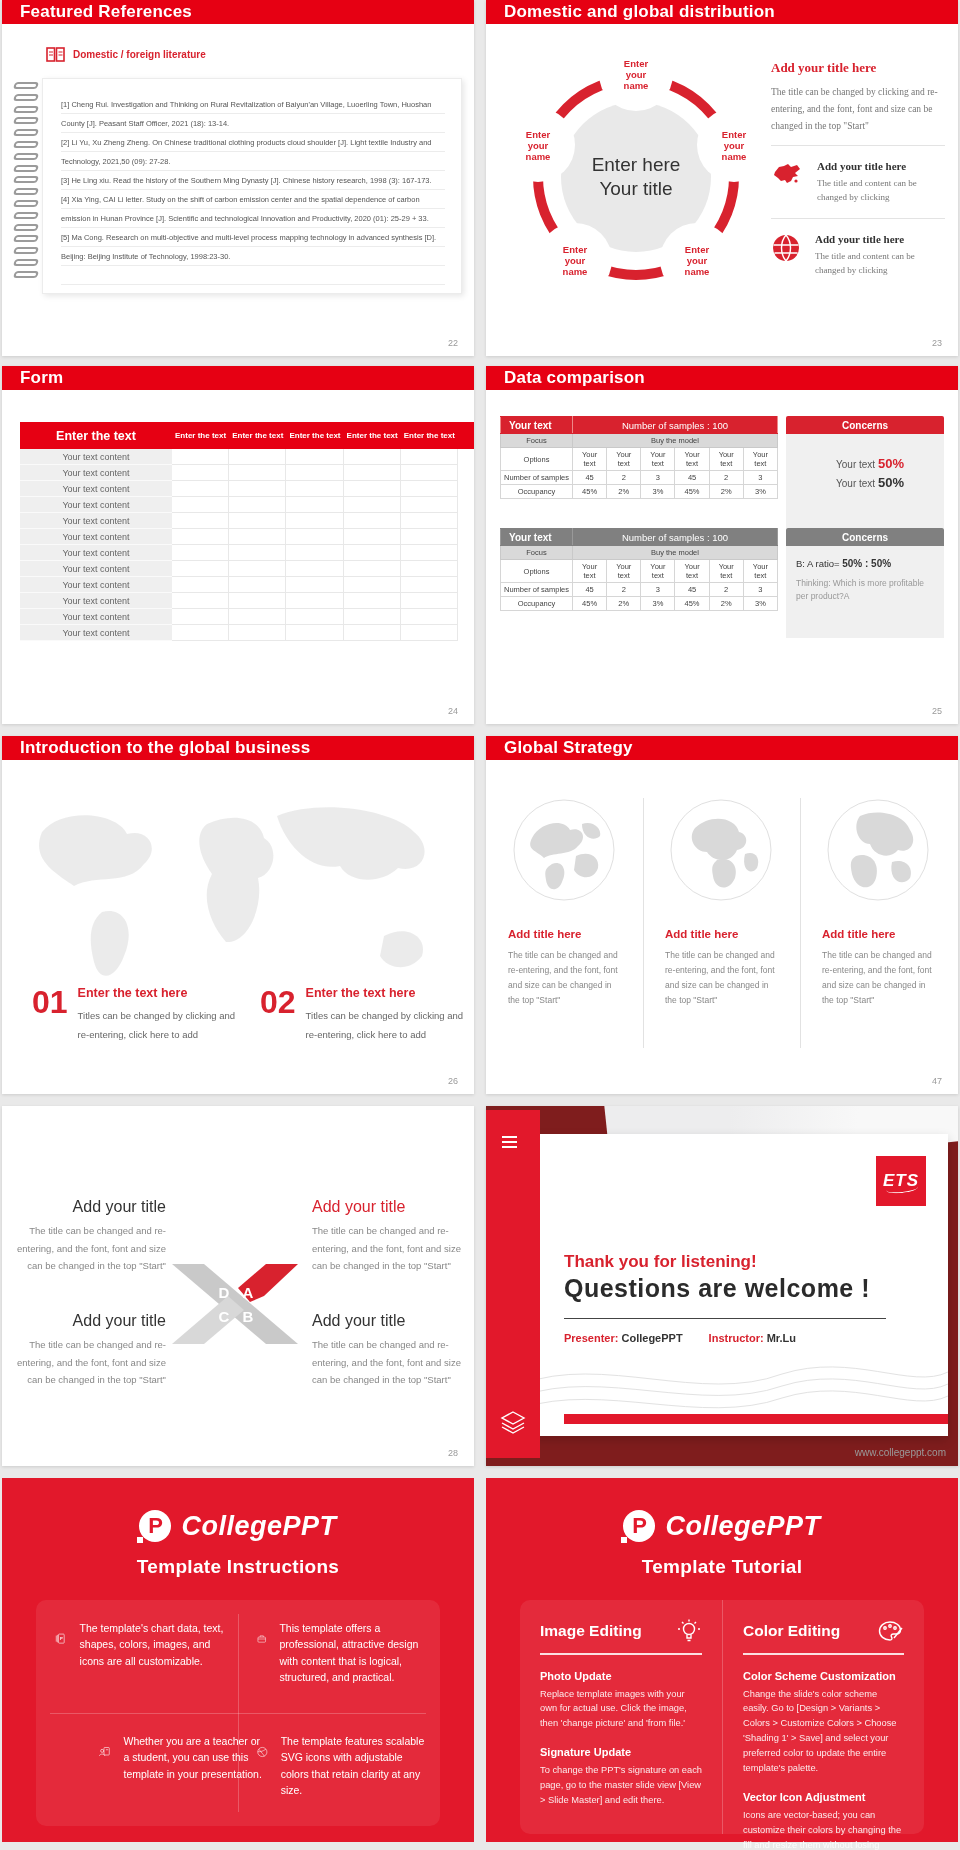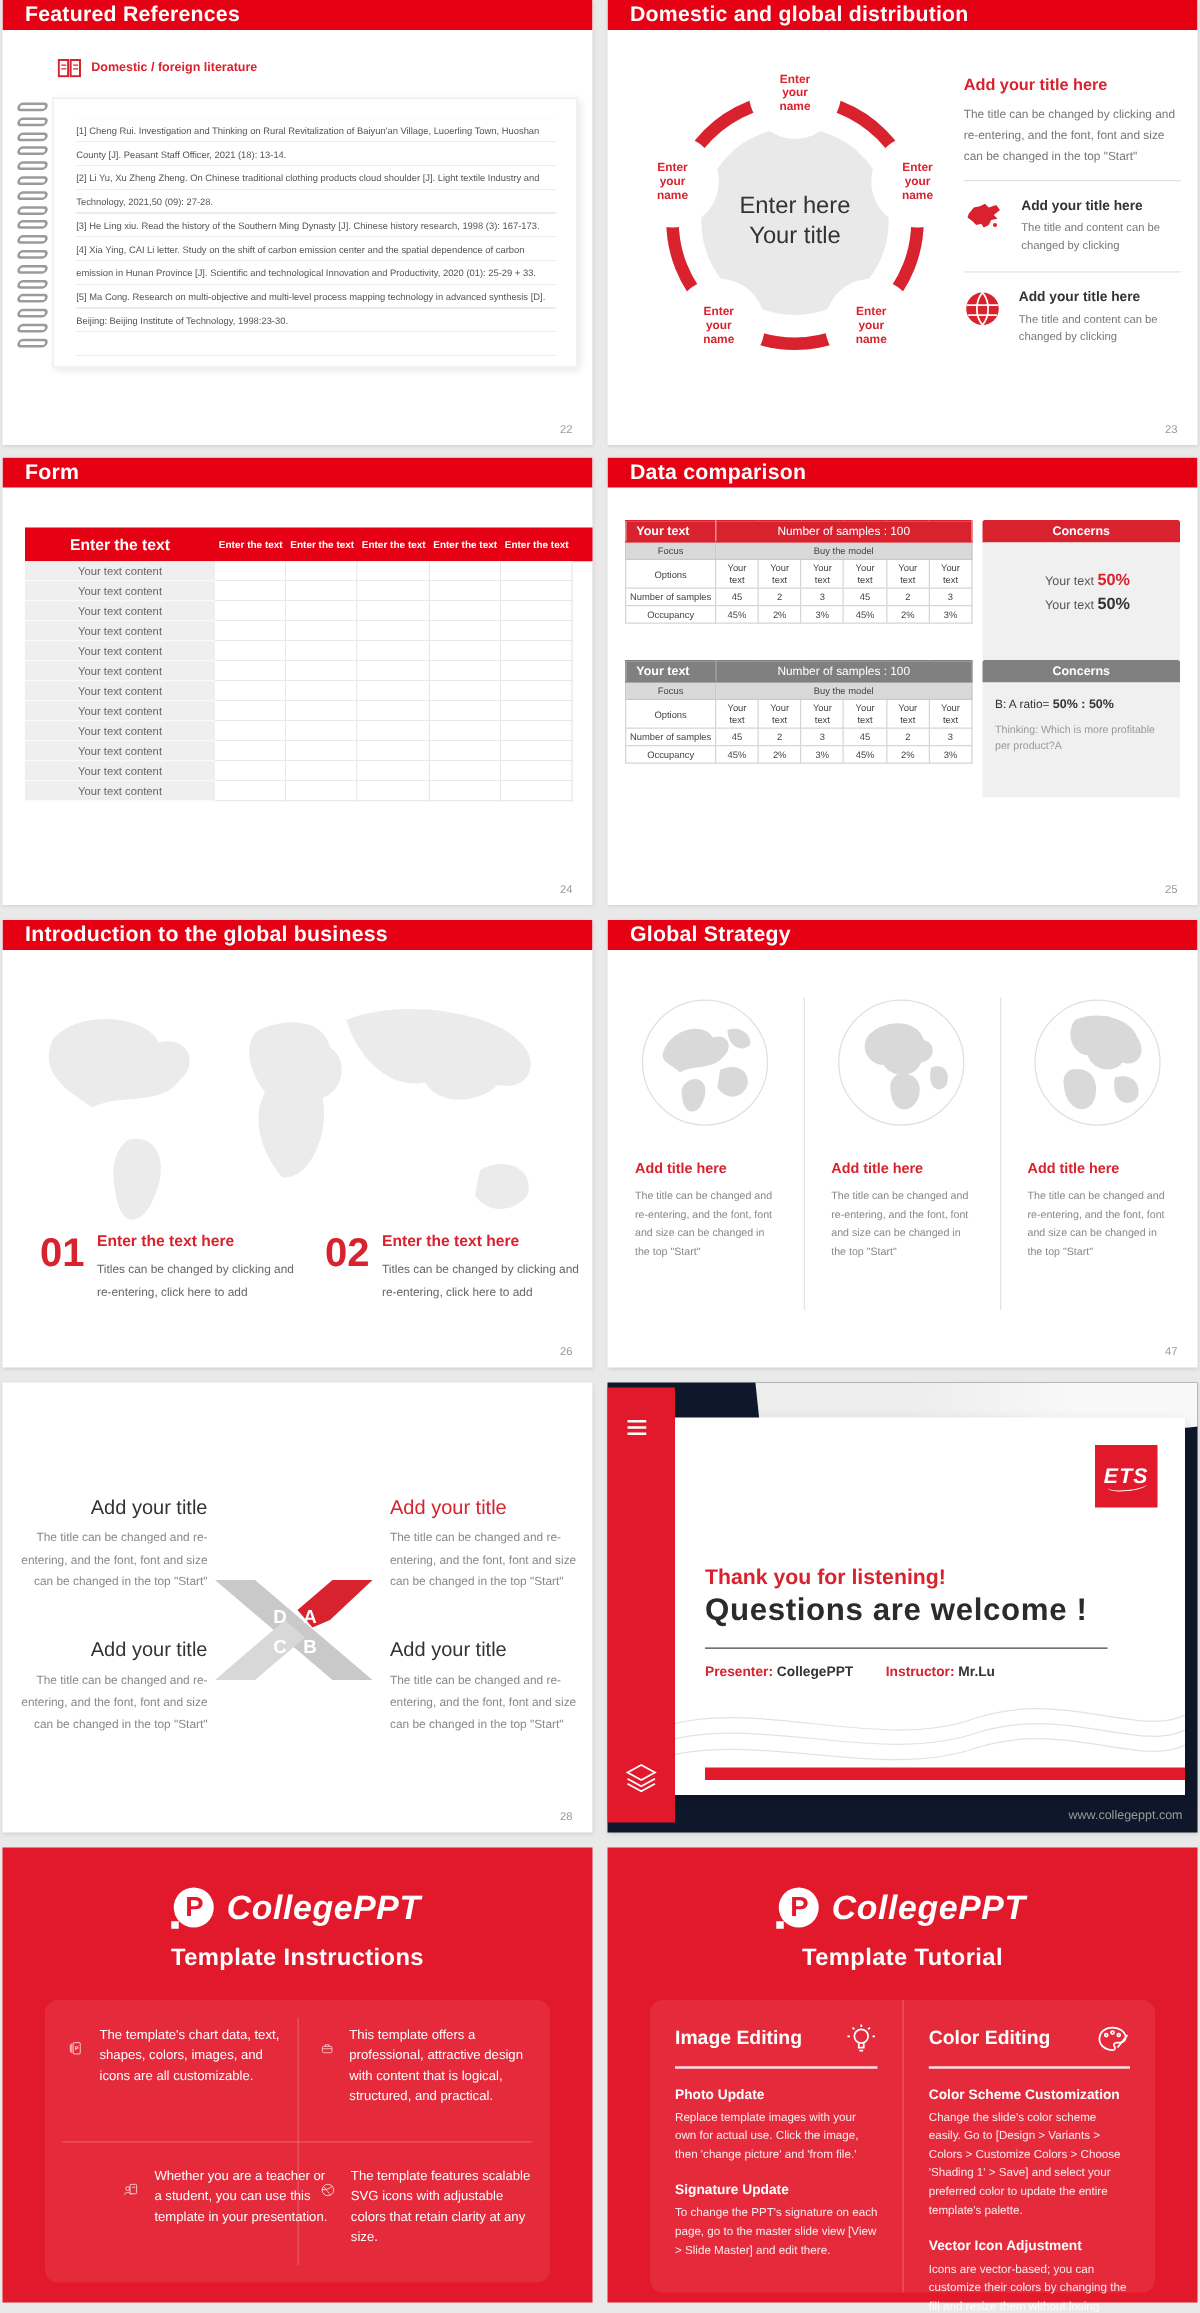--- a/index.html
+++ b/index.html
@@ -18,21 +18,21 @@
     background:repeating-linear-gradient(to bottom, transparent 0 18px, #ececec 18px 19px); }
   .reftext p { margin:0; }
 
   
   .diagram { position:absolute; left:25px; top:52px; width:250px; height:250px; }
   .ring { position:absolute; left:22px; top:22px; width:206px; height:206px; border-radius:50%; border:10px solid #d8222e; }
   .ccenter { position:absolute; left:50px; top:50px; width:150px; height:150px; border-radius:50%; background:#e9e9e9; display:flex; flex-direction:column; justify-content:center; align-items:center; font-size:19px; color:#333; line-height:24px; }
   .node { position:absolute; width:74px; height:74px; border-radius:50%; background:#fff; display:flex; align-items:center; justify-content:center; text-align:center; color:#d8222e; font-weight:bold; font-size:9.5px; line-height:11px; }
   .node span { width:40px; }
   .n1{left:88px;top:-15px;} .n2{left:-10px;top:56px;} .n3{left:186px;top:56px;} .n4{left:27px;top:171px;} .n5{left:149px;top:171px;}
-  .dcol { position:absolute; left:285px; top:60px; width:174px; }
+  .dcol { position:absolute; left:285px; top:60px; width:174px;font-family:Liberation Serif, serif; }
   .dtitle { color:#d8222e; font-size:13px; font-weight:bold; }
   .dbody { margin-top:8px; font-size:9.5px; color:#777; line-height:17px; }
   .dsep { border:none; border-top:1px solid #e3e3e3; margin:10px 0; }
   .ditem { display:flex; gap:14px; align-items:flex-start; padding:4px 0; }
   .ditem .dt { font-size:11px; font-weight:bold; color:#333; }
   .ditem .db { margin-top:4px; font-size:9px; color:#777; line-height:14px; width:118px; }
 
   
   .ftable { position:absolute; left:18px; top:56px; width:486px; }
   .fhrow { display:flex; background:#e60013; color:#fff; height:27px; align-items:center; }
@@ -74,21 +74,21 @@
   .gbody { margin-top:8px; font-size:8.5px; color:#888; line-height:15px; width:114px; }
 
   
   .jblock { position:absolute; width:152px; }
   .jtitle { font-size:16px; font-weight:normal; color:#333; }
   .jtitle.red { color:#d8222e; }
   .jbody { margin-top:6px; font-size:9.5px; color:#888; line-height:17.5px; }
   .tr { text-align:right; } .tl { text-align:left; }
 
   
-  .thanks { background:#0f172a; }
+  .thanks { background:#7f1d1d; }
   .deco1 { position:absolute; left:120px; top:-40px; width:420px; height:90px; background:linear-gradient(100deg,#ededee 30%,#f8f8f8 60%); transform:rotate(-6deg); }
   .redbar { position:absolute; left:0; top:4px; width:54px; height:348px; background:#e2182b; }
   .burger { position:absolute; left:16px; top:26px; }
   .burger i { display:block; width:15px; height:2px; background:#fff; margin-bottom:3px; }
   .layers { position:absolute; left:14px; top:300px; }
   .card { position:absolute; left:36px; top:28px; width:426px; height:302px; background:#fff; box-shadow:0 4px 10px rgba(0,0,0,.16); }
   .ets { position:absolute; right:22px; top:22px; width:50px; height:50px; background:#e2182b; color:#fff; display:flex; align-items:center; justify-content:center; font-weight:bold; font-style:italic; font-size:17px; letter-spacing:1px; }
   .ets::after { content:""; position:absolute; bottom:13px; left:10px; width:32px; height:8px; border-bottom:1.6px solid #fff; border-radius:50%; transform:rotate(-6deg); }
   .ty1 { position:absolute; left:42px; top:118px; color:#d8222e; font-size:17px; font-weight:bold; }
   .ty2 { position:absolute; left:42px; top:140px; color:#2b2b2b; font-size:25px; font-weight:bold; letter-spacing:.5px; }

